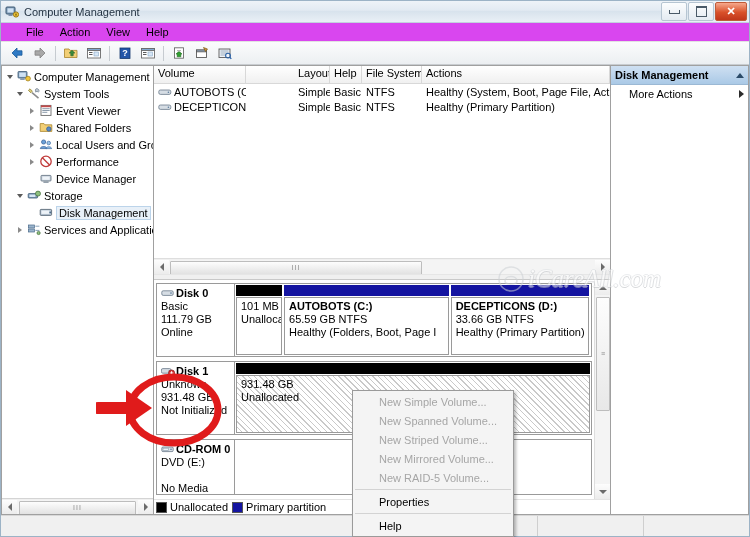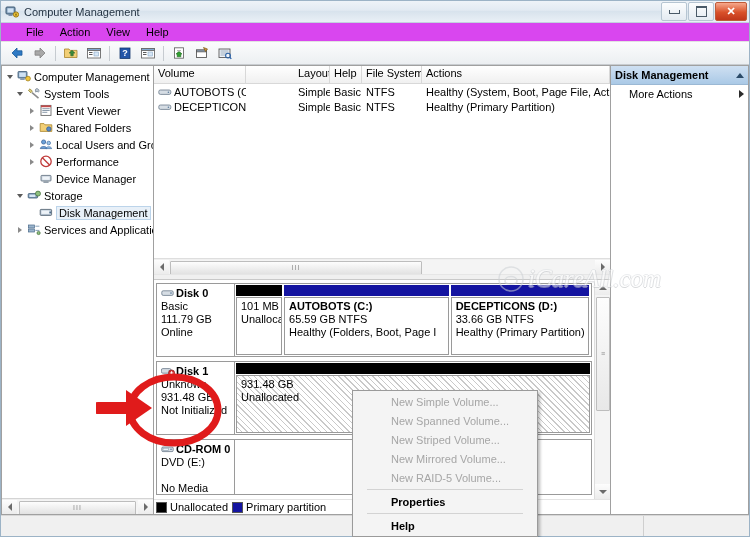--- a/index.html
+++ b/index.html
@@ -486,33 +486,33 @@
   
   #context-menu {
     position: absolute;
     left: 352px;
     top: 390px;
     width: 160px;
     background: #f4f4f4;
     border: 1px solid #9a9a9a;
     box-shadow: 2px 2px 3px rgba(0,0,0,0.28);
     z-index: 40;
-    padding: 1px 12px;
+    padding: 1px 0;
     font-size: 11px;
   }
   .cm-item {
     height: 19px;
     display: flex;
     align-items: center;
     padding-left: 26px;
     white-space: nowrap;
     cursor: default;
   }
   .cm-item.disabled { color: #a6a6a6; }
-  .cm-item.enabled { color: #000; font-weight: bold; text-align: center; }
+  .cm-item.enabled { color: #000; font-weight: normal; text-align: center; }
   .cm-sep {
     height: 1px;
     background: #d3d3d3;
     margin: 2px 2px 2px 2px;
   }
 
   
   #red-annotation {
     position: absolute;
     left: 96px;

